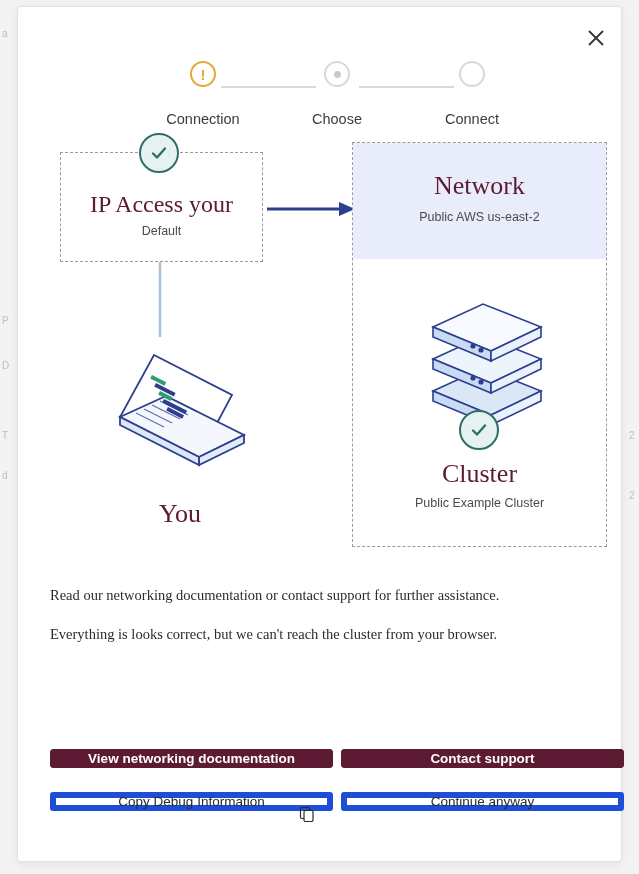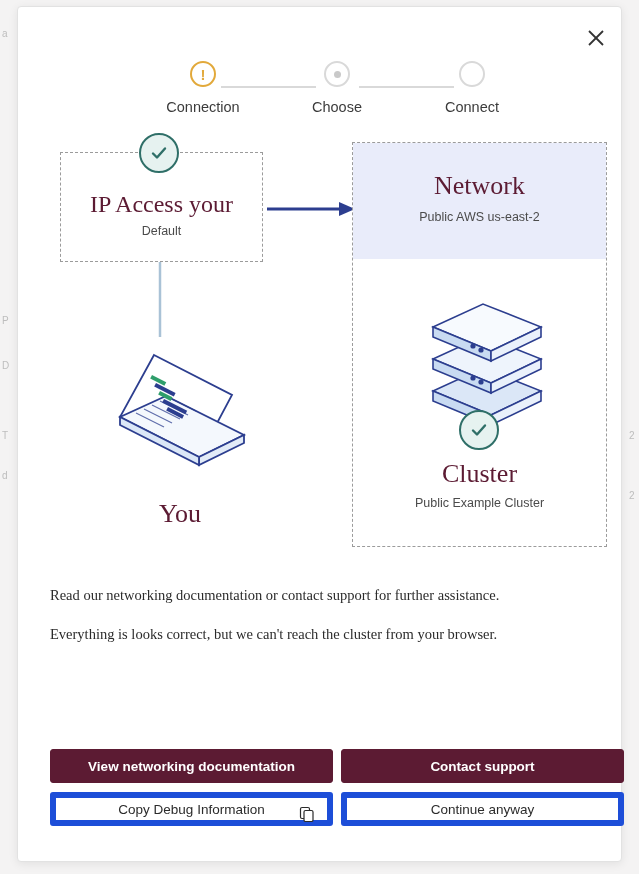--- a/index.html
+++ b/index.html
@@ -90,21 +90,21 @@
     border-color: #e2a93b;
     color: #e2a93b;
   }
   .step .dot {
     width: 7px;
     height: 7px;
     border-radius: 50%;
     background: #c9c9c9;
   }
   .step .label {
-    margin-top: 12px;
+    margin-top: 24px;
     font-size: 14.5px;
     color: #3b3b3b;
   }
   .step.s1 { left: 125px; top: 24px; }
   .step.s2 { left: 259px; top: 24px; }
   .step.s3 { left: 394px; top: 24px; }
 
   
   .diagram {
     position: absolute;
@@ -235,21 +235,21 @@
     position: absolute;
     left: 32px;
     width: 574px;
     display: flex;
     gap: 8px;
   }
   .btn-row.r1 { top: 742px; }
   .btn-row.r2 { top: 785px; }
   .btn {
     flex: 1;
-    height: 34px;
+    height: 19px;
     border-radius: 3px;
     font-size: 13.5px;
     display: flex;
     align-items: center;
     justify-content: center;
     box-sizing: border-box;
     cursor: pointer;
     position: relative;
   }
   .btn.primary {

